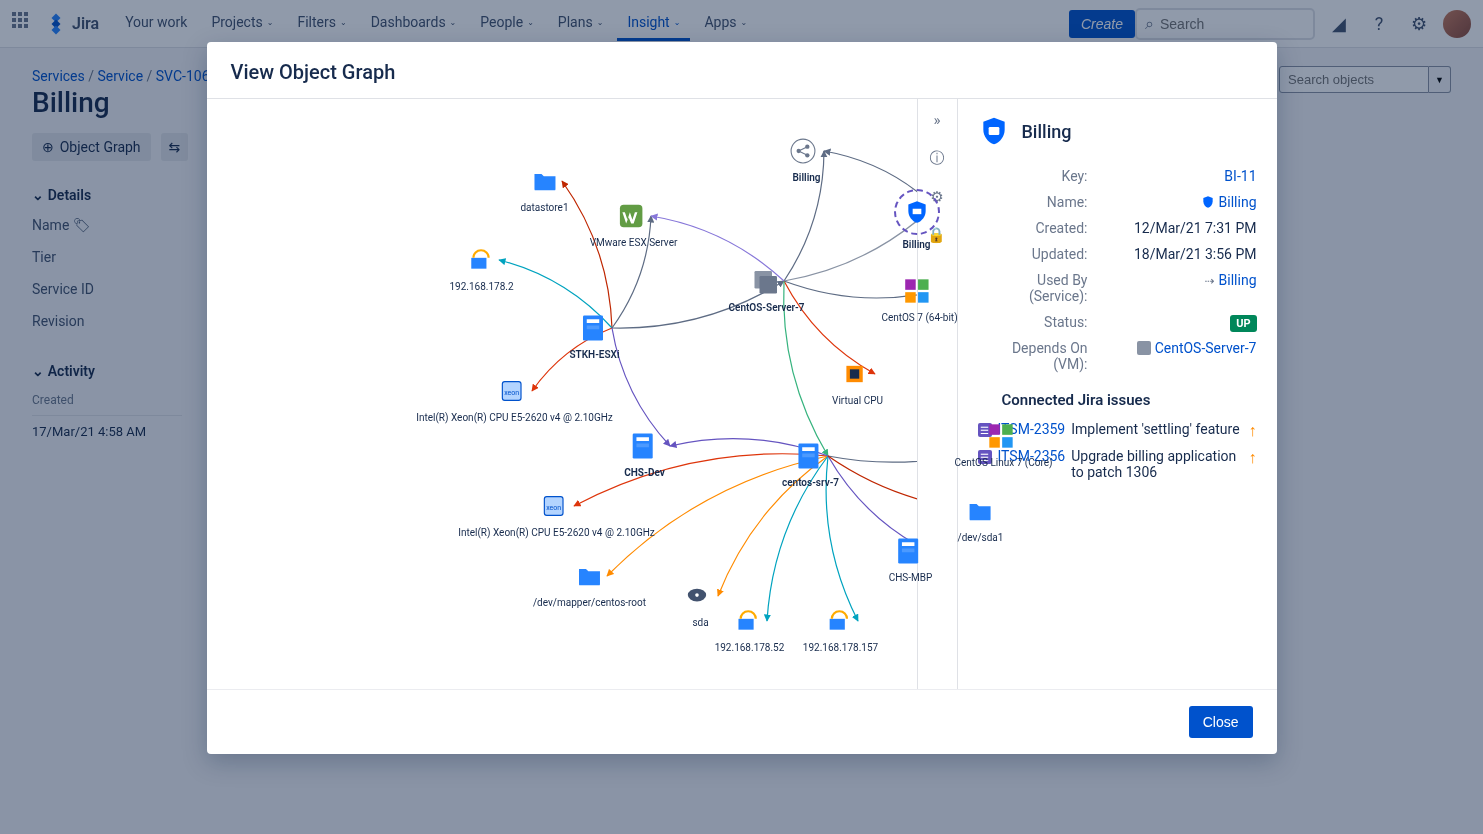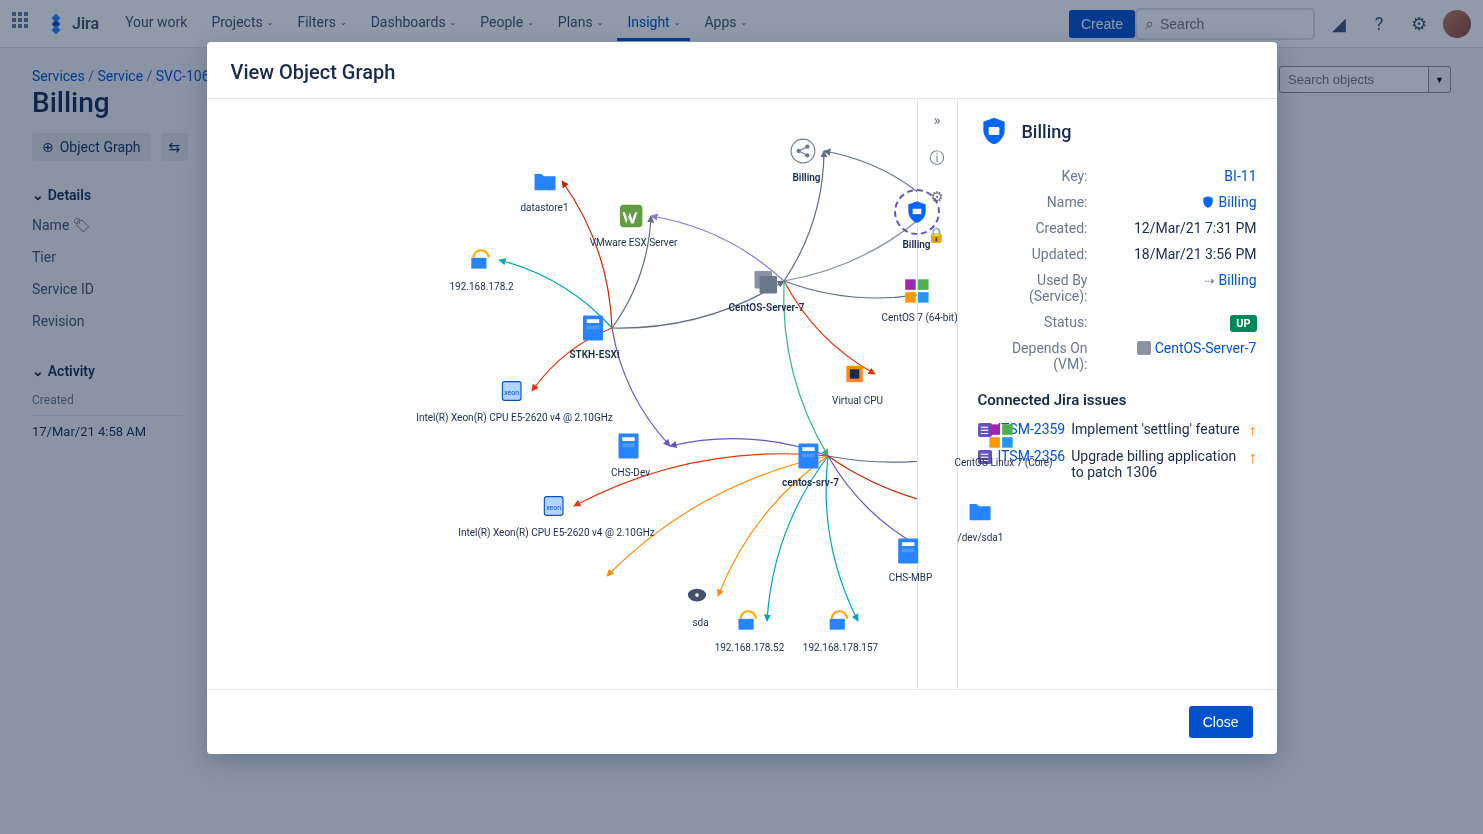--- a/index.html
+++ b/index.html
@@ -6,21 +6,21 @@
 body { font-family: -apple-system, BlinkMacSystemFont, "Segoe UI", Roboto, sans-serif; background: #f4f5f7; color: #172b4d; overflow: hidden; width: 1483px; height: 834px; position: relative; }
 .topnav { height: 48px; background: #fff; border-bottom: 1px solid #dfe1e6; display: flex; align-items: center; padding: 0 12px; }
 .apps-icon { width: 24px; height: 24px; display: grid; grid-template-columns: repeat(3, 4px); grid-template-rows: repeat(3, 4px); gap: 2px; margin-right: 8px; cursor: pointer; }
 .apps-icon span { background: #6b778c; }
 .jira-logo { display: flex; align-items: center; gap: 4px; color: #42526e; font-weight: 600; margin-right: 16px; }
 .jira-logo svg { width: 24px; height: 24px; }
 .nav-items { display: flex; gap: 4px; flex: 1; }
 .nav-item { padding: 8px 10px; color: #42526e; font-size: 14px; cursor: pointer; display: flex; align-items: center; gap: 4px; border-bottom: 3px solid transparent; }
 .nav-item.active { color: #0052cc; border-bottom-color: #0052cc; }
 .chevron { font-size: 8px; }
-.create-btn { background: #0052cc; color: #fff; border: none; padding: 6px 12px; border-radius: 3px; font-size: 14px; font-weight: 500; cursor: pointer; }
+.create-btn { background: #0052cc; color: #fff; border: none; padding: 6px 12px; border-radius: 3px; font-size: 14px; font-weight: 500; cursor: pointer; font-style: italic; }
 .nav-right { display: flex; align-items: center; gap: 8px; }
 .search-box { width: 180px; height: 32px; border: 2px solid #dfe1e6; border-radius: 5px; display: flex; align-items: center; padding: 0 8px; }
 .search-box input { border: none; outline: none; flex: 1; font-size: 14px; background: transparent; }
 .icon-btn { width: 32px; height: 32px; display: flex; align-items: center; justify-content: center; cursor: pointer; color: #42526e; font-size: 18px; }
 .avatar { width: 28px; height: 28px; border-radius: 50%; background: linear-gradient(135deg, #c97a5b, #8b4a3a); }
 .page-content { padding: 20px 32px; }
 .breadcrumb { color: #0052cc; font-size: 14px; }
 .breadcrumb span.sep { color: #6b778c; }
 .page-title { font-size: 28px; font-weight: 500; margin-top: 2px; }
 .toolbar { display: flex; align-items: center; gap: 10px; margin-top: 14px; }
@@ -48,21 +48,21 @@
 .side-rail div { cursor: pointer; font-size: 15px; }
 .details-panel { width: 320px; border-left: 1px solid #dfe1e6; padding: 16px 20px; }
 .dp-header { display: flex; align-items: center; gap: 12px; margin-bottom: 16px; }
 .shield-icon { width: 32px; height: 32px; }
 .dp-title { font-size: 18px; font-weight: 500; }
 .dp-row { display: flex; padding: 5px 0; font-size: 14px; text-align: right; }
 .dp-label { width: 110px; color: #6b778c; }
 .dp-value { flex: 1; color: #172b4d; }
 .dp-value.link { color: #0052cc; }
 .badge-up { background: #00875a; color: #fff; font-size: 11px; font-weight: 700; padding: 2px 6px; border-radius: 3px; }
-.connected-title { font-weight: 600; font-size: 15px; margin-top: 14px; margin-bottom: 8px; }
+.connected-title { font-weight: 600; font-size: 15px; margin-top: 14px; margin-bottom: 8px; margin-left: 24px; }
 .issue-row { display: flex; align-items: flex-start; gap: 6px; font-size: 14px; padding: 4px 0; }
 .issue-key { color: #0052cc; }
 .issue-icon { width: 14px; height: 14px; background: #6554c0; color: #fff; border-radius: 2px; display: inline-flex; align-items: center; justify-content: center; font-size: 10px; flex-shrink: 0; margin-top: 2px; }
 .prio { color: #ff8b00; font-size: 16px; }
 .modal-footer { padding: 16px 24px; display: flex; justify-content: flex-end; border-top: 1px solid #ebecf0; }
 .close-btn { background: #0052cc; color: #fff; border: none; padding: 8px 14px; border-radius: 3px; font-size: 14px; cursor: pointer; }
 svg.edges { position: absolute; inset: 0; width: 100%; height: 100%; pointer-events: none; }
 .tiny-shield { display: inline-block; width: 14px; height: 14px; vertical-align: -2px; margin-right: 4px; }
 .tiny-box { display: inline-block; width: 14px; height: 14px; background: #8993a4; border-radius: 2px; vertical-align: -2px; margin-right: 4px; }
 .tiny-chain { display: inline-block; color: #6b778c; margin-right: 4px; font-size: 12px; }
@@ -274,21 +274,21 @@
           </div>
           <div class="graph-node" style="left: 651px; top: 258px; transform: translateX(-50%);">
             <div class="node-icon">
               <svg viewBox="0 0 24 24" width="28" height="28">
                 <rect x="5" y="5" width="14" height="14" fill="#ff8b00"></rect>
                 <rect x="8" y="8" width="8" height="8" fill="#172b4d"></rect>
               </svg>
             </div>
             <div class="node-label">Virtual CPU</div>
           </div>
-          <div class="graph-node" style="left: 424px; top: 330px; transform: translateX(-50%);">
+          <div class="graph-node" style="left: 438px; top: 330px; transform: translateX(-50%); font-weight: bold;">
             <div class="node-icon">
               <svg viewBox="0 0 24 24" width="30" height="34">
                 <rect x="4" y="2" width="16" height="20" rx="1" fill="#2684ff"></rect>
                 <rect x="7" y="5" width="10" height="3" fill="#fff"></rect>
                 <rect x="7" y="10" width="10" height="3" fill="#4c9aff"></rect>
               </svg>
             </div>
             <div class="node-label">CHS-Dev</div>
           </div>
           <div class="graph-node" style="left: 604px; top: 340px; transform: translateX(-50%);">
@@ -313,20 +313,28 @@
             <div class="node-label">CentOS Linux 7 (Core)</div>
           </div>
           <div class="graph-node" style="left: 350px; top: 390px; transform: translateX(-50%);">
             <div class="node-icon">
               <svg viewBox="0 0 24 24" width="28" height="28">
                 <rect x="4" y="4" width="16" height="16" rx="2" fill="#b3d4ff" stroke="#0052cc"></rect>
                 <text x="12" y="15" text-anchor="middle" font-size="6" fill="#0052cc">xeon</text>
               </svg>
             </div>
             <div class="node-label">Intel(R) Xeon(R) CPU E5-2620 v4 @ 2.10GHz</div>
+          </div>
+          <div class="graph-node" style="left: 383px; top: 460px; transform: translateX(-50%);">
+            <div class="node-icon">
+              <svg viewBox="0 0 24 24" width="34" height="28">
+                <path fill="#2684ff" d="M3 6h6l2 2h10v11a1 1 0 01-1 1H4a1 1 0 01-1-1V6z"></path>
+              </svg>
+            </div>
+            <div class="node-label">/dev/mapper/centos-root</div>
           </div>
           <div class="graph-node" style="left: 494px; top: 480px; transform: translateX(-50%);">
             <div class="node-icon">
               <svg viewBox="0 0 24 24" width="26" height="22">
                 <ellipse cx="12" cy="11" rx="10" ry="7" fill="#42526e"></ellipse>
                 <circle cx="12" cy="11" r="2" fill="#fff"></circle>
               </svg>
             </div>
             <div class="node-label">sda</div>
           </div>

